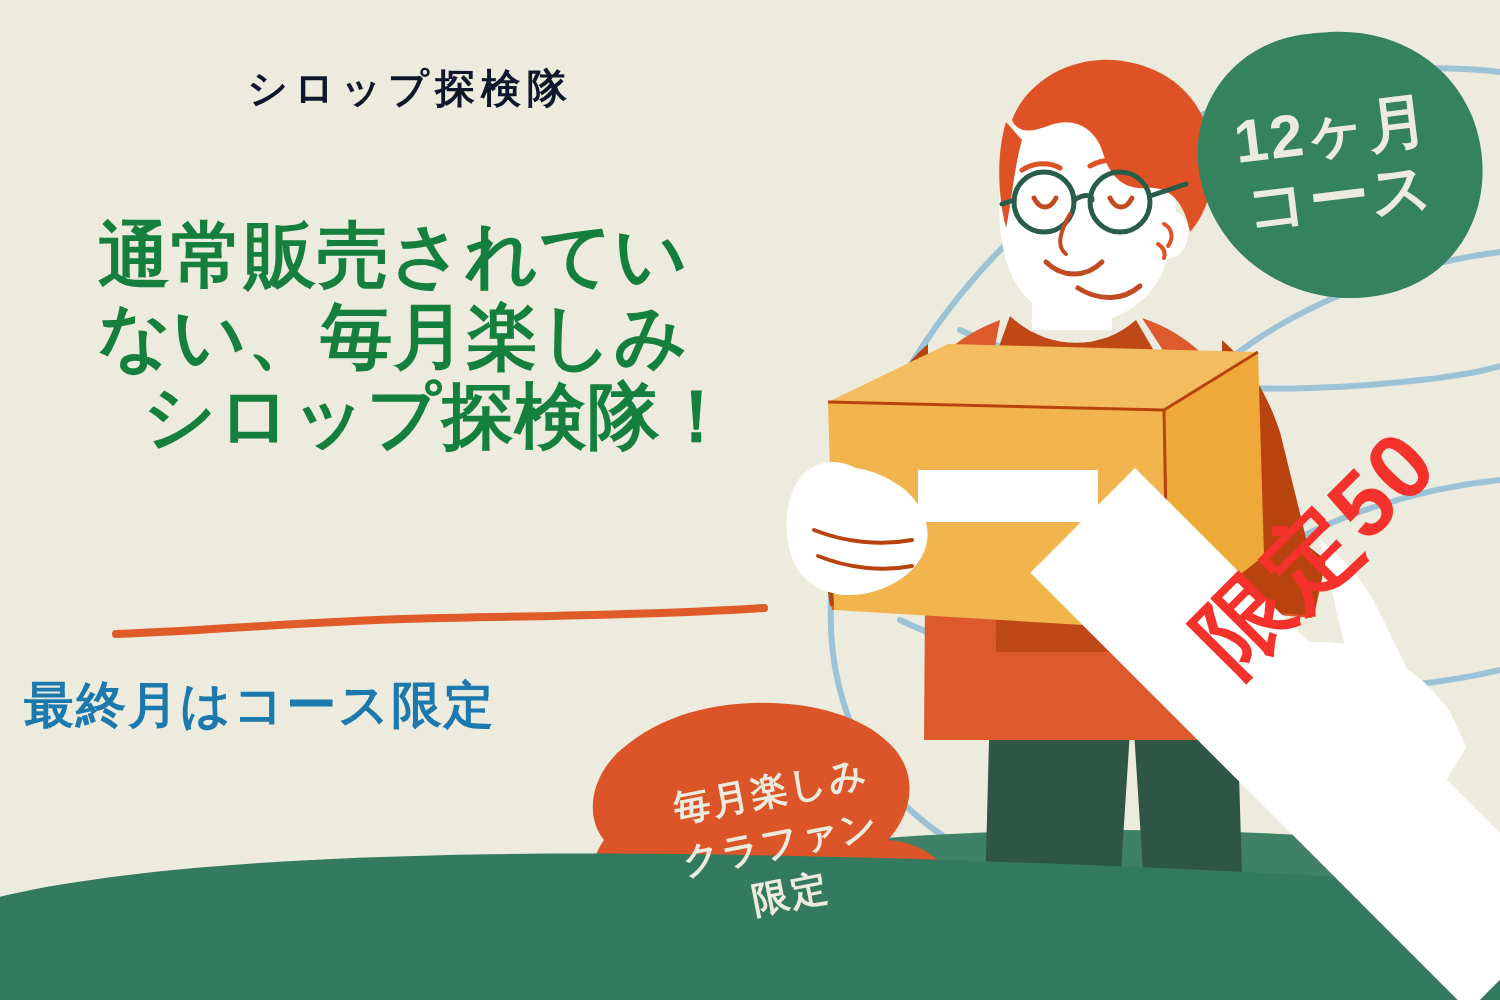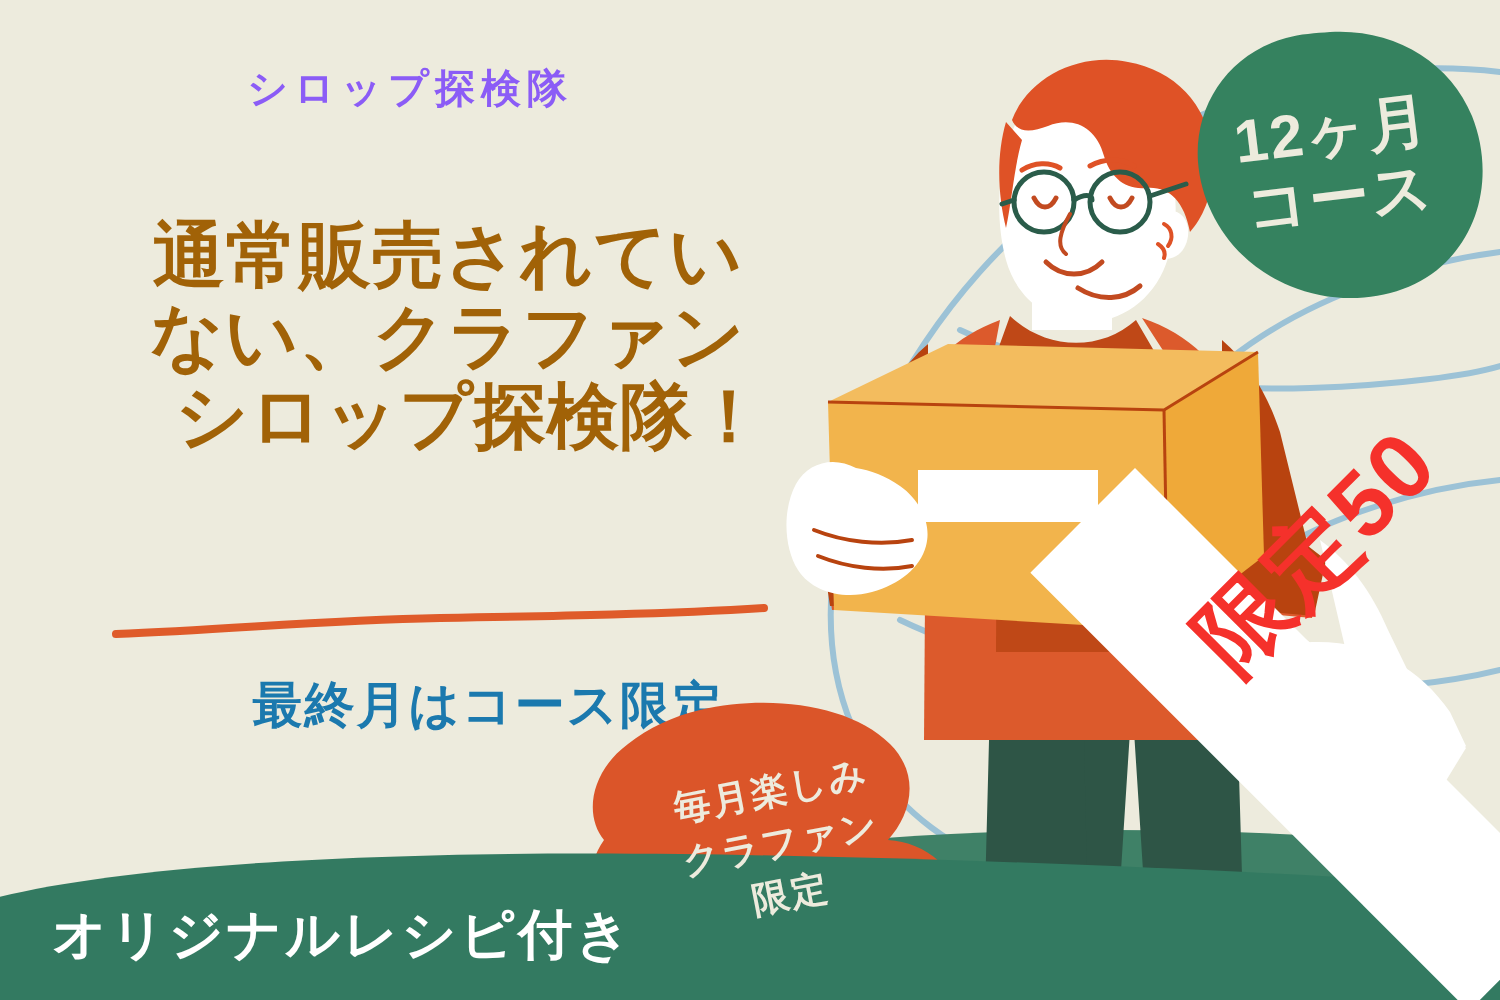--- a/index.html
+++ b/index.html
@@ -55,39 +55,38 @@
     z-index: 7;
   }
 
   
   .eyebrow {
     position: absolute;
     left: 60px;
     top: 62px;
     width: 700px;
     text-align: center;
-    color: #8b5cf6;
+    color: #0f172a;
     font-size: 40px;
     font-weight: 700;
     line-height: 1.32;
     letter-spacing: 6px;
   }
   .eyebrow .l2 { letter-spacing: 4px; }
 
   .headline {
     position: absolute;
     left: 98px;
     top: 215px;
     width: 700px;
-    color: #a16207;
+    color: #15803d;
     font-size: 72px;
     font-weight: 700;
     line-height: 1.12;
     letter-spacing: 1px;
-    text-align: center;
   }
   .headline .hl-line { display: block; white-space: nowrap; }
   .headline .indent1 { padding-left: 18px; }
   .headline .indent2 { padding-left: 45px; }
 
   .divider {
     position: absolute;
     left: 110px;
     top: 600px;
     width: 660px;
@@ -98,21 +97,21 @@
     position: absolute;
     left: 24px;
     top: 672px;
     width: 700px;
     color: #1B79AE;
     font-size: 50px;
     font-weight: 700;
     line-height: 1.34;
     letter-spacing: 2px;
   }
-  .subline .sl-line { display: block; white-space: nowrap; text-align: right; }
+  .subline .sl-line { display: block; white-space: nowrap; }
 
   
   .badge-course {
     position: absolute;
     left: 1188px;
     top: 28px;
     width: 296px;
     height: 272px;
   }
   .badge-course-text {
@@ -286,21 +285,21 @@
 
     <path d="M560 540 C588 560 612 592 628 630 L664 704 L706 748 L684 784 L626 736 L588 660 Z" fill="#FFFFFF"></path>
   </svg>
 
   <div class="eyebrow">
     <div class="l1">シロップ探検隊</div>
   </div>
 
   <div class="headline">
     <span class="hl-line">通常販売されてい</span>
-    <span class="hl-line">ない、クラファン</span>
+    <span class="hl-line">ない、毎月楽しみ</span>
     <span class="hl-line indent2">シロップ探検隊！</span>
   </div>
 
   <svg class="divider" viewBox="0 0 660 46" xmlns="http://www.w3.org/2000/svg">
     <path d="M6 34 C120 30 210 20 330 18 C450 16 560 14 654 8" fill="none" stroke="#DF5B2A" stroke-width="8" stroke-linecap="round"></path>
   </svg>
 
   <div class="subline">
     <span class="sl-line">最終月はコース限定</span>
   </div>
@@ -322,18 +321,17 @@
     <div class="blob-cf-text">
       <span>毎月楽しみ</span>
       <span>クラファン</span>
       <span>限定</span>
     </div>
   </div>
 
   <svg class="bottom-bar" viewBox="0 0 1540 160" xmlns="http://www.w3.org/2000/svg">
     <path d="M0 62 C120 28 360 10 700 14 C1000 18 1300 32 1540 48 L1540 160 L0 160 Z" fill="#337A61"></path>
   </svg>
-  <div class="bottom-bar-label">オリジナルレシピ付き</div>
 
   <div class="ribbon-band"></div>
   <div class="ribbon-label">限定50</div>
 
 </div>
 
 </body></html>

